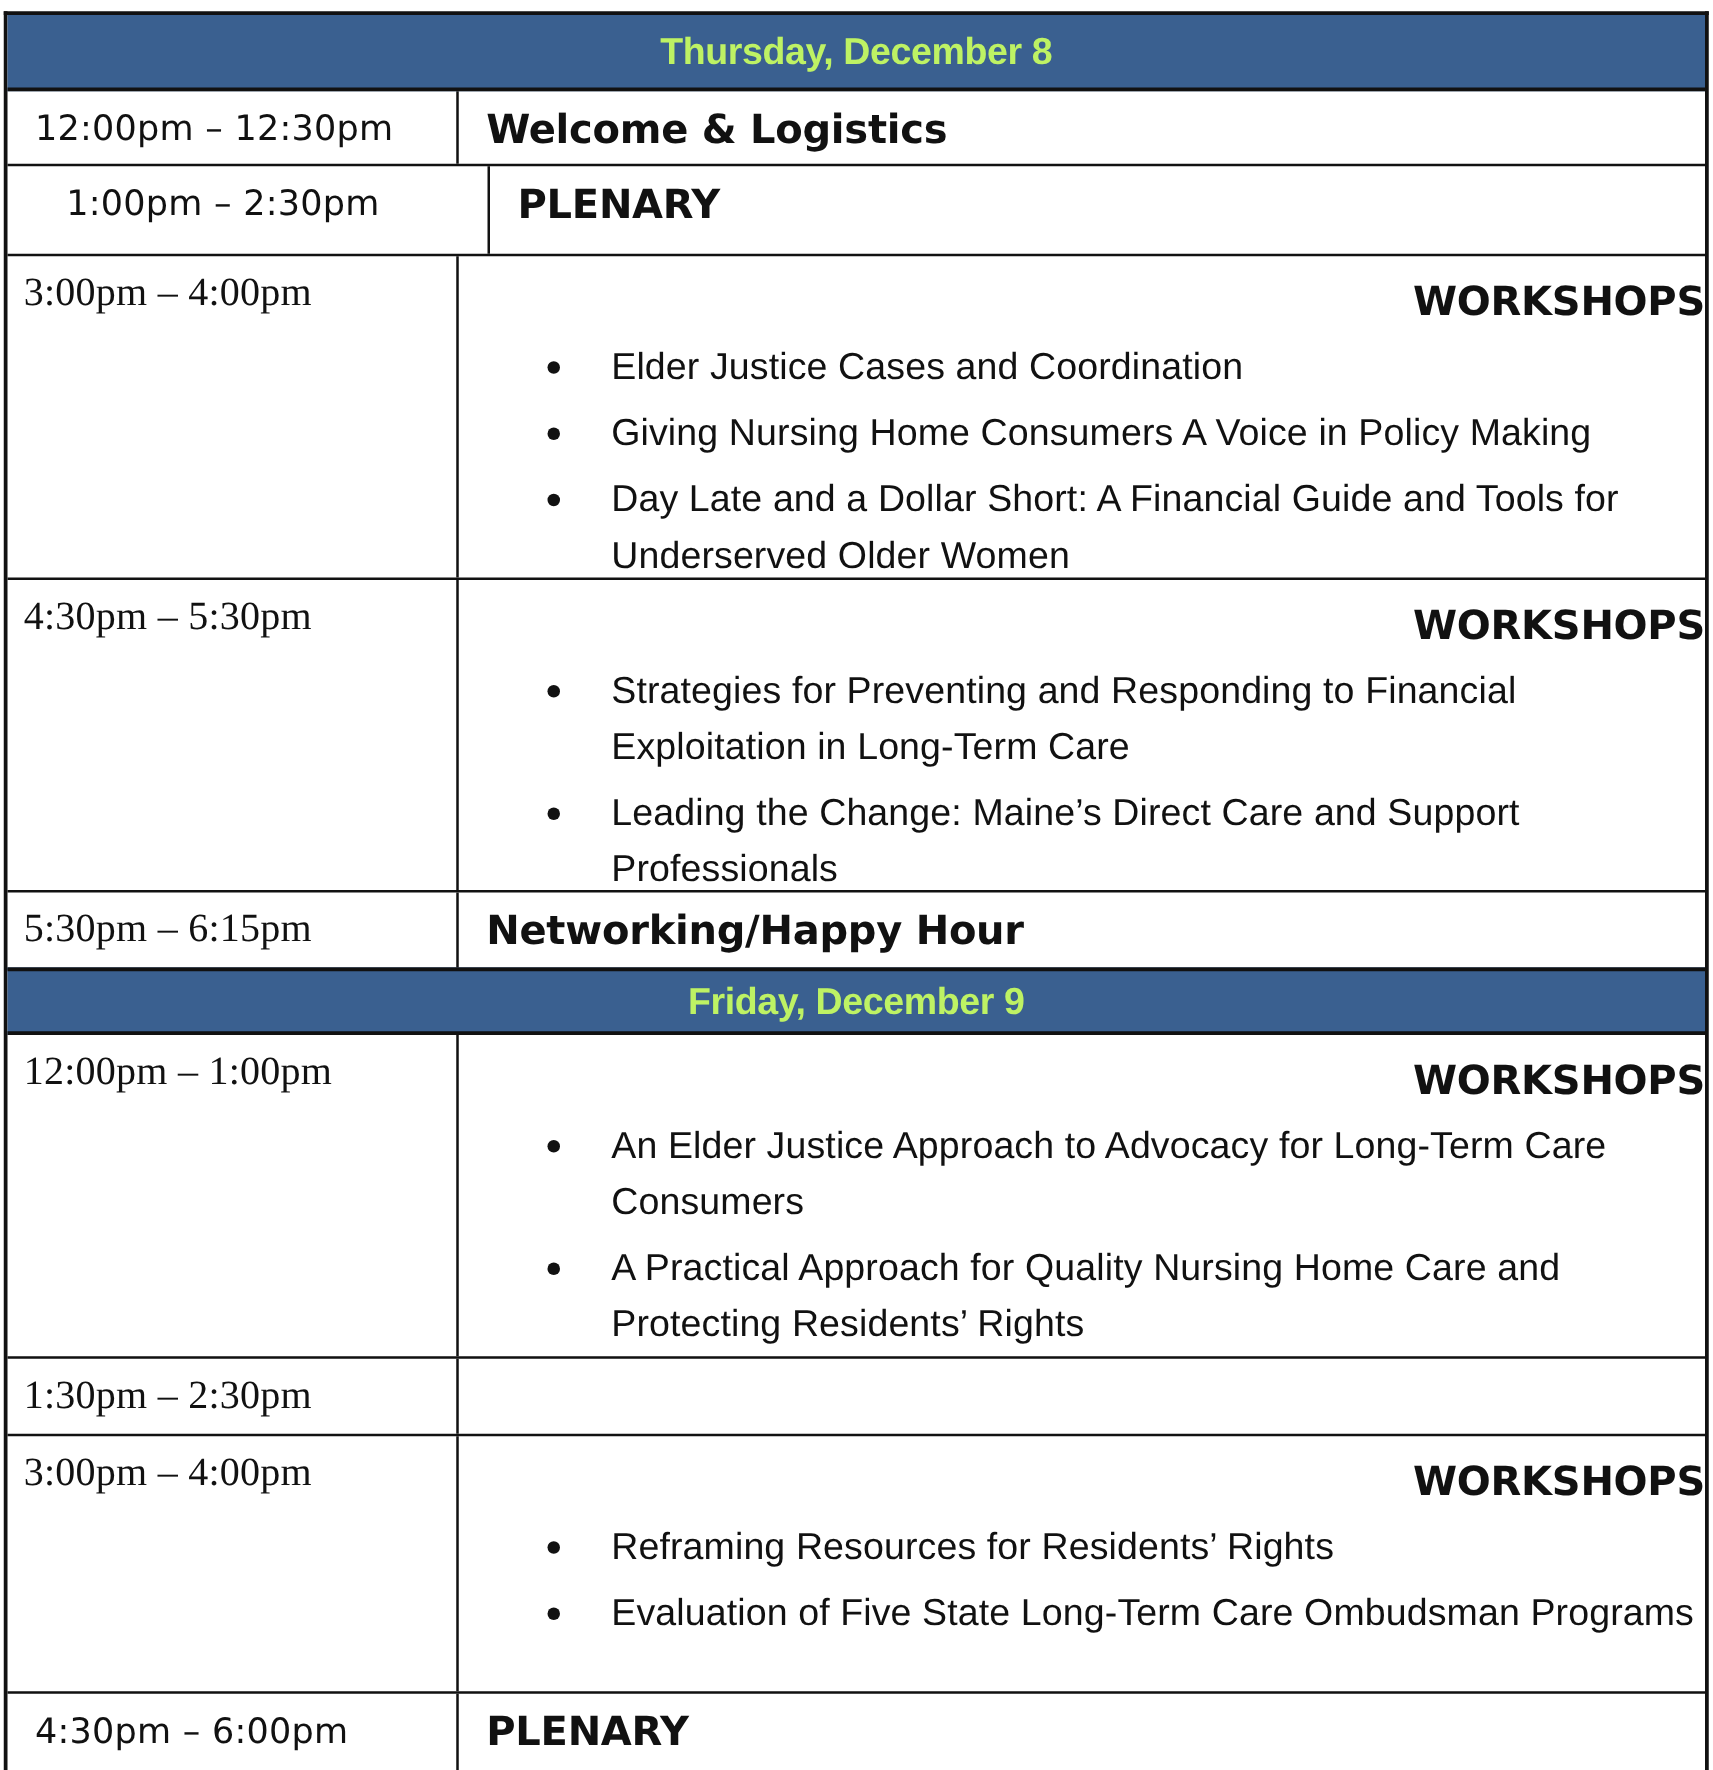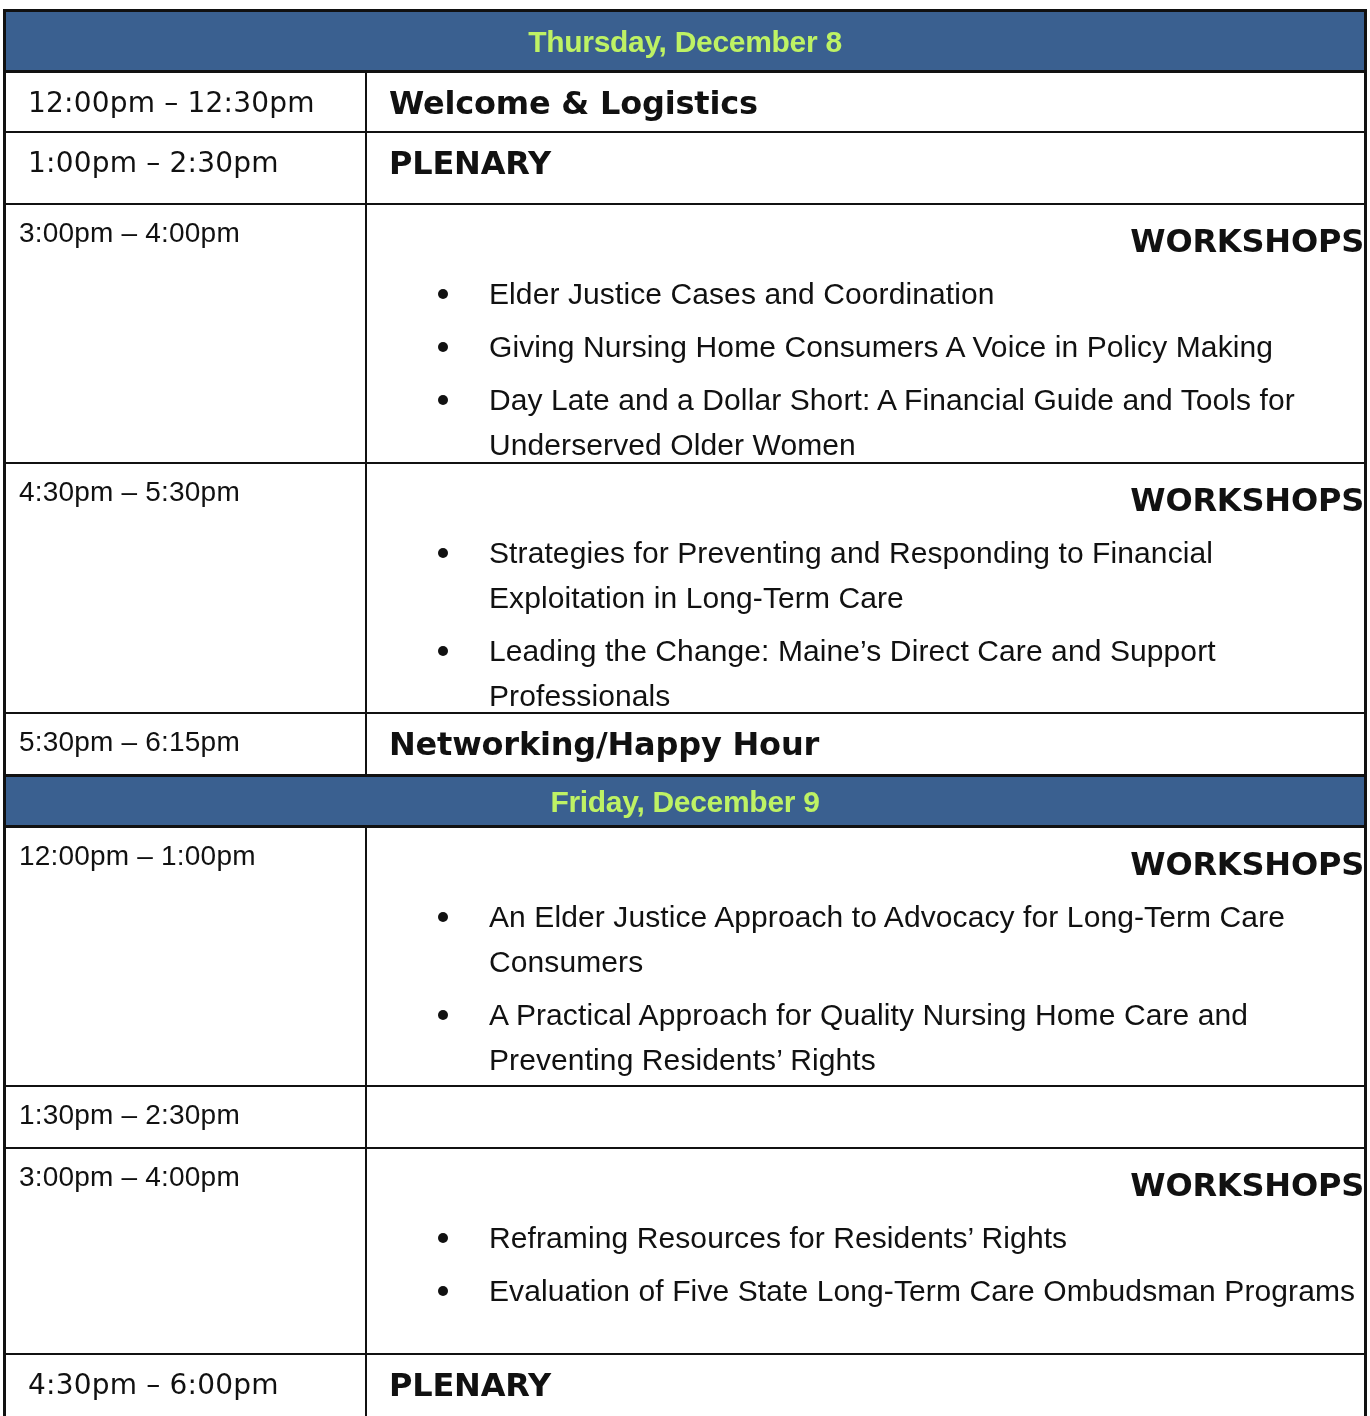--- a/index.html
+++ b/index.html
@@ -52,25 +52,25 @@
       border-bottom: 2px solid #111;
     }
     .row.last {
       border-bottom: none;
     }
     .time-cell {
       width: 361px;
       flex: 0 0 361px;
       border-right: 2px solid #111;
       box-sizing: border-box;
-      font-size: 28px;
+      font-size: 32px;
       line-height: 40px;
       padding-left: 13px;
       padding-top: 8px;
-      font-family: Liberation Sans, sans-serif;
+      font-family: Liberation Serif, serif;
       color: #111;
       letter-spacing: 0.2px;
     }
     .time-cell.indent {
       padding-left: 22px;
       font-family: "DejaVu Sans", sans-serif;
       font-size: 28px;
       padding-top: 10px;
     }
     .content-cell {
@@ -110,21 +110,21 @@
     ul.sessions li .bullet {
       position: absolute;
       left: 49px;
       top: 18px;
       width: 10px;
       height: 10px;
       border-radius: 50%;
       background: #111;
     }
     .h60 { height: 60px; }
-    .h72 { height: 72px; }
+    .h72 { height: 72px; padding-left: 25px; }
     .h259 { height: 259px; }
     .h250 { height: 250px; }
     .h62 { height: 62px; }
     .h206 { height: 206px; }
     .h80 { height: 80px; }
   </style>
 </head>
 <body>
 
 <div class="schedule">
@@ -176,21 +176,21 @@
   </div>
 
   <div class="day-header fri">Friday, December 9</div>
 
   <div class="row h259 block">
     <div class="time-cell">12:00pm – 1:00pm</div>
     <div class="content-cell">
       <div class="heading">WORKSHOPS</div>
       <ul class="sessions">
         <li><span class="bullet"></span><span>An Elder Justice Approach to Advocacy for Long-Term Care Consumers</span></li>
-        <li><span class="bullet"></span><span>A Practical Approach for Quality Nursing Home Care and Preventing Residents’ Rights</span></li>
+        <li><span class="bullet"></span><span>A Practical Approach for Quality Nursing Home Care and Protecting Residents’ Rights</span></li>
       </ul>
     </div>
   </div>
 
   <div class="row h62">
     <div class="time-cell">1:30pm – 2:30pm</div>
   </div>
 
   <div class="row h206 block">
     <div class="time-cell">3:00pm – 4:00pm</div>

